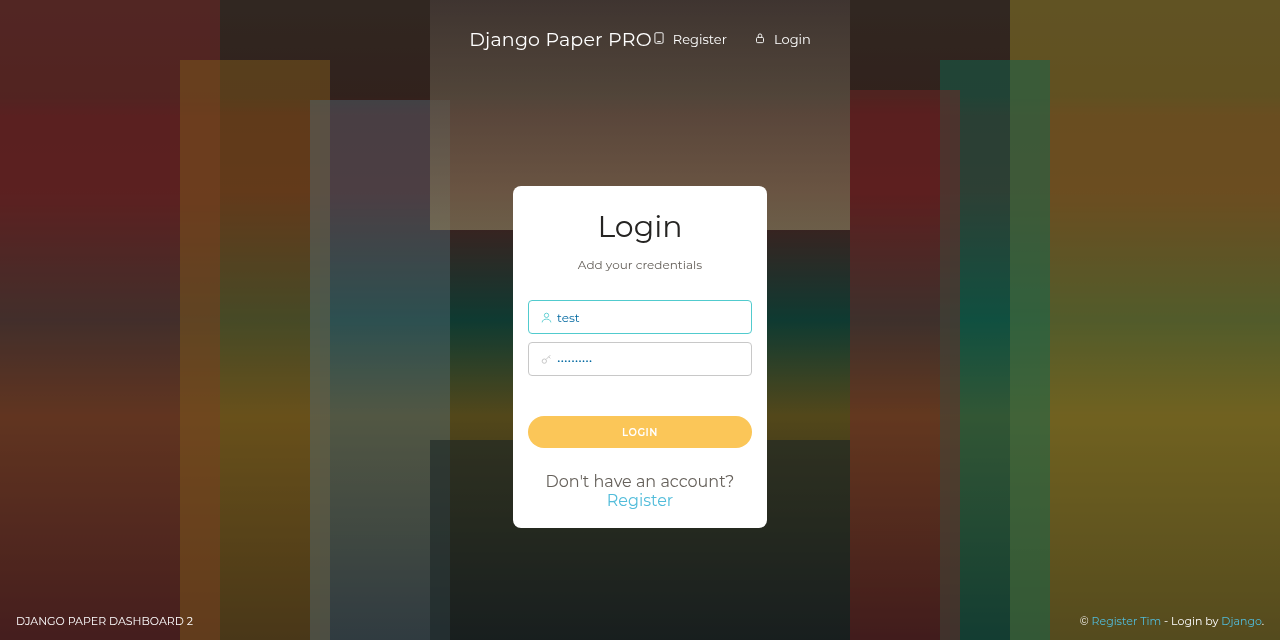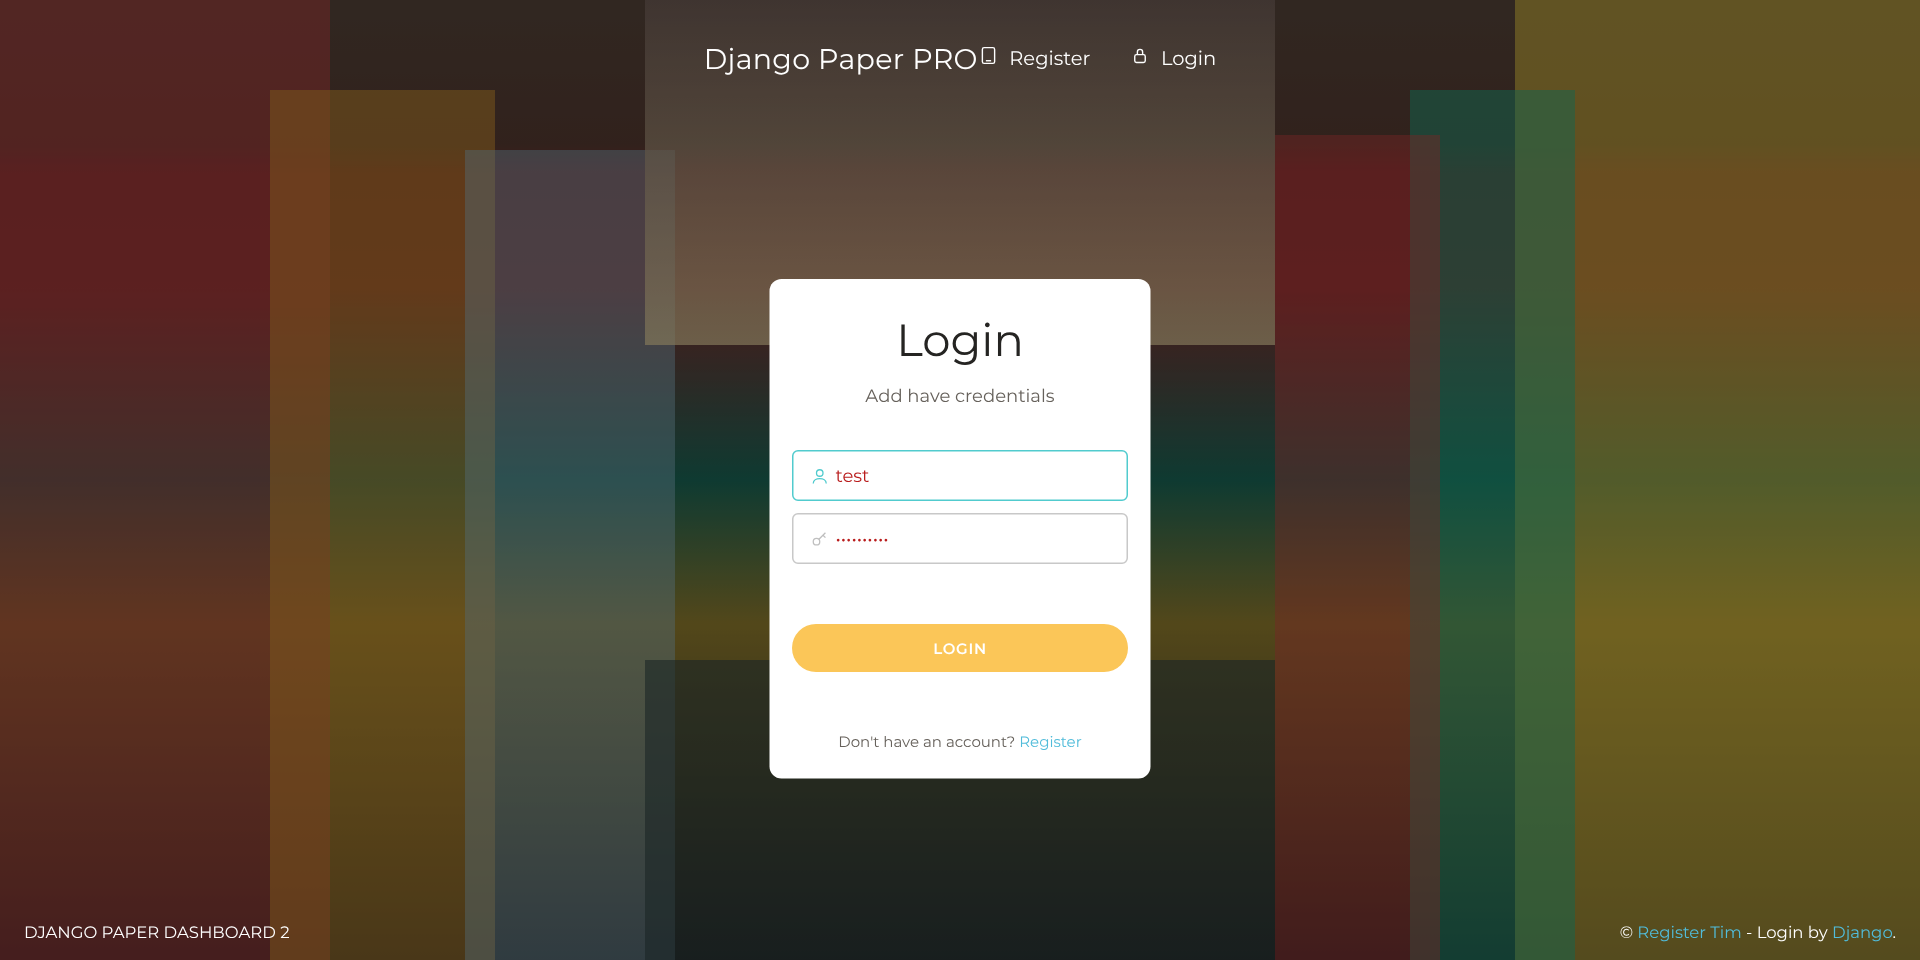--- a/index.html
+++ b/index.html
@@ -103,43 +103,43 @@
       display:flex; align-items:center; justify-content:center;
     }
     .input-group .addon svg { width:13px; height:13px; stroke:#bfbfbf; fill:none; stroke-width:1.6; }
     .input-group.focused .addon svg { stroke:#51cbce; }
     .input-group input {
       flex: 1;
       border: none;
       outline: none;
       font-size: 12px;
       height: 100%;
-      color: #b91c1c;
+      color: #0369a1;
       background: transparent;
       font-family: inherit;
     }
     .input-group input::placeholder { color: #b3b3b3; }
 
     .login-btn {
       width: 100%;
       height: 32px;
       border: none;
       border-radius: 16px;
       background: #fbc658;
       color: #fff;
       font-size: 10px;
       font-weight: 600;
       letter-spacing: .5px;
       margin-top: 32px;
       cursor: pointer;
       font-family: inherit;
     }
     .alt {
-      margin-top: 40px;
-      font-size: 10px;
+      margin-top: 24px;
+      font-size: 16px;
       color: #66615b;
     }
     .alt a { color: #51bcda; text-decoration: none; cursor:pointer; }
 
     .footer {
       position: absolute;
       bottom: 12px; left: 0; right: 0;
       display: flex;
       justify-content: space-between;
       align-items: center;
@@ -184,21 +184,21 @@
             <path d="M9 11V8a3 3 0 0 1 6 0v3"></path>
           </svg>
       </span>
       <span>Login</span>
     </a>
   </div>
 </div>
 
 <div class="card">
   <h3 class="card-title">Login</h3>
-  <p class="card-sub">Add have credentials</p>
+  <p class="card-sub">Add your credentials</p>
 
   <div class="input-group focused">
     <span class="addon">
       <svg viewBox="0 0 24 24">
           <circle cx="12" cy="8" r="4"></circle>
           <path d="M4 21c0-4 4-6 8-6s8 2 8 6"></path>
         </svg>
     </span>
     <input type="text" placeholder="Username" value="test" style="">
   </div>

